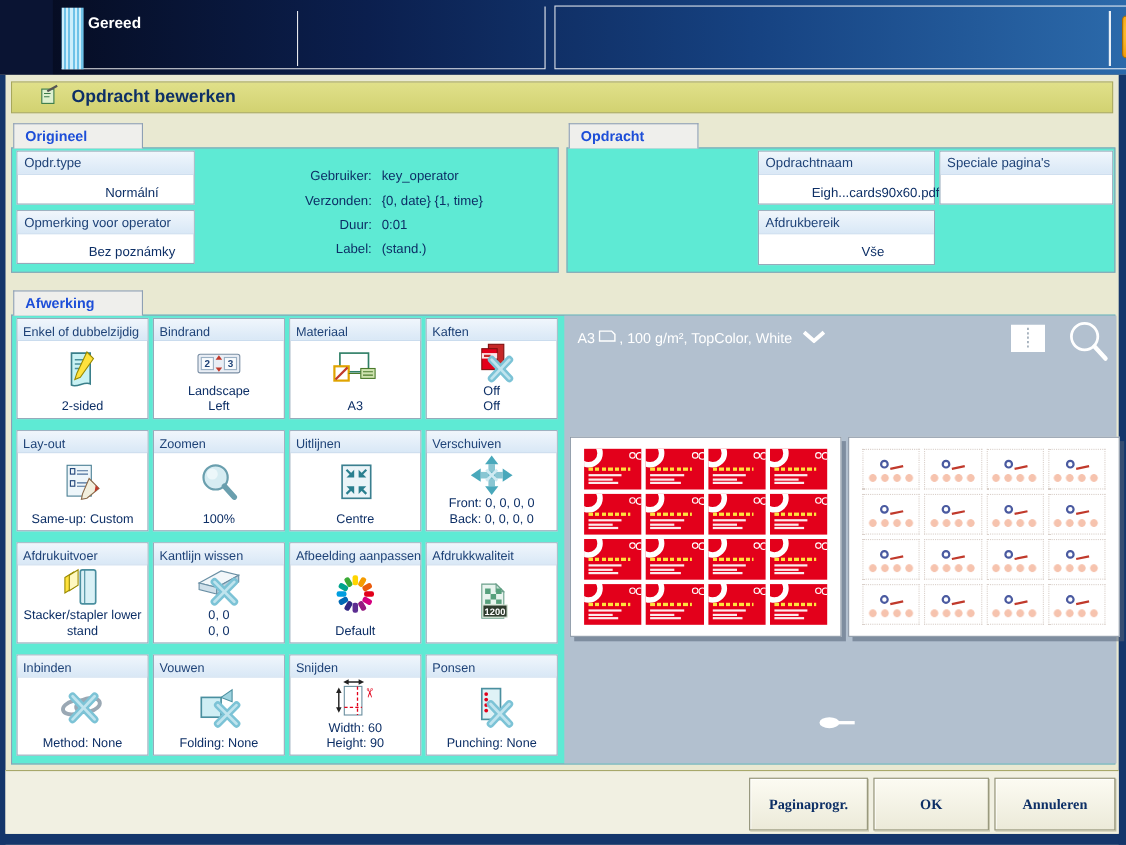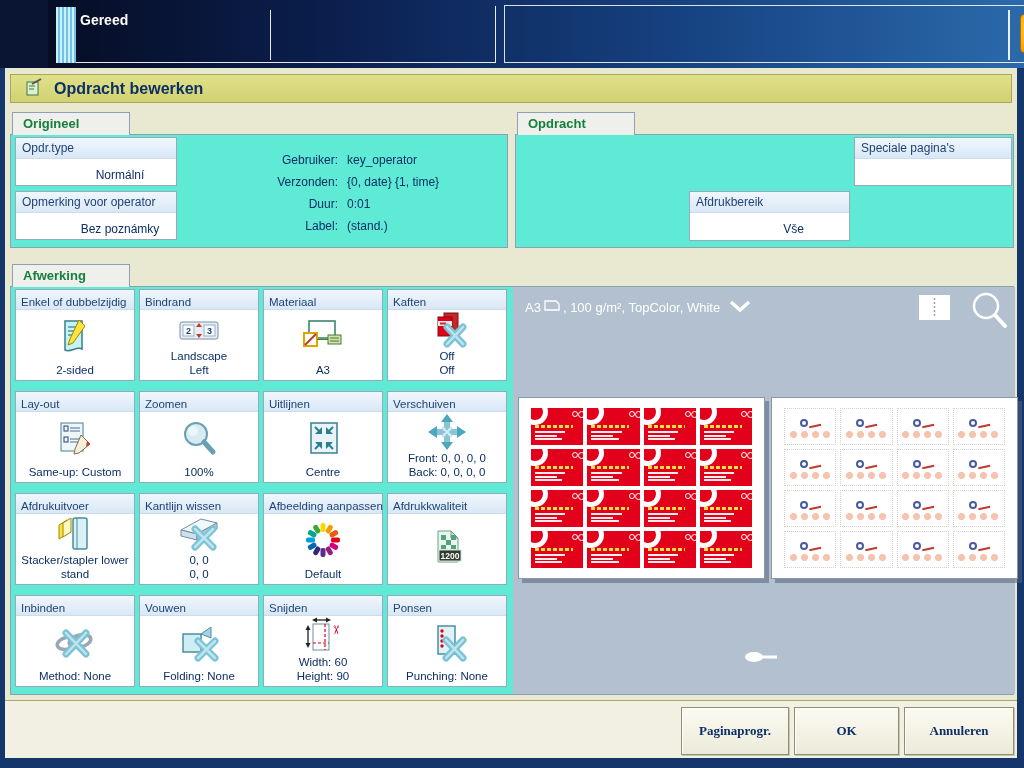--- a/index.html
+++ b/index.html
@@ -22,28 +22,28 @@
     border:1px solid #b06f00; border-radius:4px; cursor:pointer;
     background:radial-gradient(circle at 50% 40%, #ffe9a0 0%, #ffc233 45%, #f29a00 100%);
     display:flex; align-items:center; justify-content:center; }
 
   
   #dialog { position:absolute; left:0; top:68px; width:1024px; height:700px;
     background:#e9e9d2; border-left:5px solid #14366b; border-right:7px solid #14366b;
     border-bottom:10px solid #14366b; }
   #title-bar { position:absolute; left:5px; top:6px; width:1002px; height:29px;
     background:linear-gradient(#e0e08a,#d2d271); border:1px solid #a8a85a;
-    display:flex; align-items:center; padding-left:13px; gap:10px; }
+    display:flex; align-items:center; padding-left:24px; gap:10px; }
   #page-title { color:#0d2f66; font-size:16px; font-weight:bold; }
 
   
   .panel { position:absolute; }
   .tab { position:absolute; top:0; left:2px; height:23px; min-width:118px; z-index:2;
     background:#efefec; border:1px solid #8ea0b4; border-bottom:none;
-    font-size:13px; font-weight:bold; color:#15803d; padding:3px 10px 0 10px; }
+    font-size:13px; font-weight:bold; color:#1d4ed8; padding:3px 10px 0 10px; }
   .panel-body { position:absolute; left:0; right:0; top:22px; bottom:0;
     background:#5eead4; border:1px solid #8ea0b4; }
 
   #section-origineel { left:5px; top:44px; width:498px; height:136px; }
   #section-opdracht  { left:510px; top:44px; width:499px; height:136px; }
   #section-afwerking { left:5px; top:196px; width:1004px; height:431px; }
 
   
   .fld { position:absolute; background:#ffffff; border:1px solid #96aabb; }
   .fld-h { height:21px; background:linear-gradient(#f0f6fc,#d9e8f6);
@@ -189,20 +189,24 @@
     <span class="info-label">Label:</span>
     <span class="info-value">(stand.)</span>
   </div>
 </div>
     </div>
   </div>
 
   <div class="panel" id="section-opdracht">
     <div class="tab">Opdracht</div>
     <div class="panel-body">
+      <div class="fld" style="left:173px; top:2px; width:161px; height:49px;">
+        <div class="fld-h">Opdrachtnaam</div>
+        <div class="fld-v">Eigh...cards90x60.pdf</div>
+      </div>
       <div class="fld" style="left:173px; top:56px; width:161px; height:50px;">
         <div class="fld-h">Afdrukbereik</div>
         <div class="fld-v">Vše</div>
       </div>
       <div class="fld" style="left:338px; top:2px; width:158px; height:49px;">
         <div class="fld-h">Speciale pagina's</div>
         <div class="fld-v"></div>
       </div>
     </div>
   </div>

